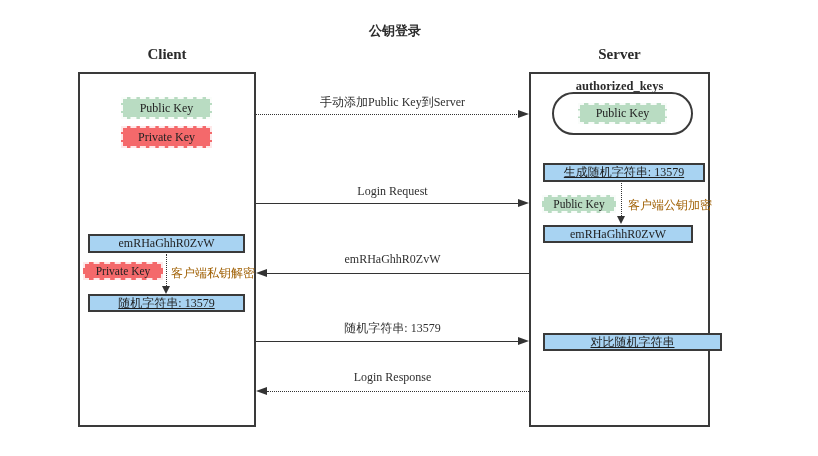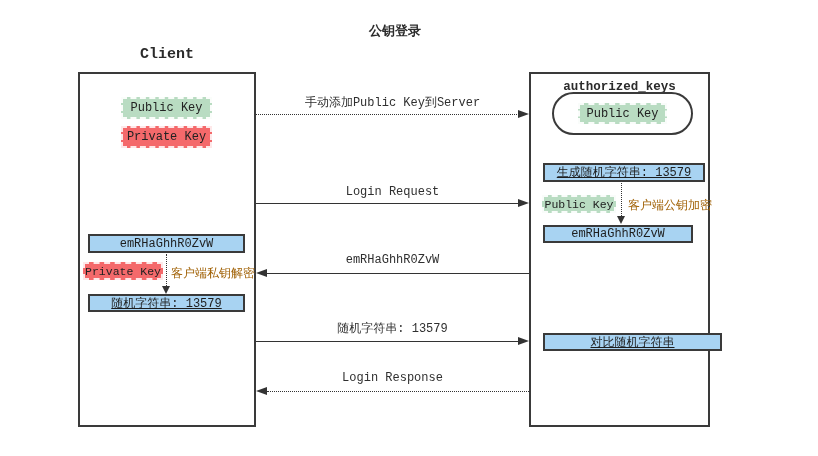--- a/index.html
+++ b/index.html
@@ -6,21 +6,21 @@
     --blue-fill:#a8d3f2;
     --green-fill:#b9dcc2;
     --red-fill:#f4696b;
     --line:#333333;
     --border:#3a3a3a;
     --text:#2b2b2b;
   }
   html,body{margin:0;padding:0;background:#ffffff;}
   .canvas{
     position:relative;width:818px;height:456px;background:#ffffff;
-    font-family:Liberation Mono, monospace;color:var(--text);
+    font-family:Liberation Serif, serif;color:var(--text);
     overflow:hidden;
     border-radius:25px;
   }
   .abs{position:absolute;box-sizing:border-box;}
   .ctr{display:flex;align-items:center;justify-content:center;text-align:center;}
   .title{font-weight:bold;font-size:13px;}
   .actor-title{font-weight:bold;font-size:15px;}
   .actor-box{border:2px solid var(--border);background:#fff;}
   .blue-box{
     background:var(--blue-fill);border:2px solid var(--border);
@@ -59,20 +59,21 @@
   <div class="abs blue-box ctr" style="left:88px;top:234px;width:157px;height:19px;">emRHaGhhR0ZvW</div>
 
   <div class="abs chip chip-red ctr" style="left:83px;top:262px;width:80px;height:18px;font-size:11.5px;">Private Key</div>
 
   <div class="abs vline-dotted" style="left:166px;top:254px;height:32px;"></div>
   <div class="abs head-down" style="left:162px;top:286px;"></div>
   <div class="abs note-label" style="left:171px;top:265px;">客户端私钥解密</div>
 
   <div class="abs blue-box u ctr" style="left:88px;top:294px;width:157px;height:18px;">随机字符串: 13579</div>
 
+  <div class="abs actor-title ctr" style="left:529px;top:44px;width:181px;height:20px;">Server</div>
   <div class="abs actor-box" style="left:529px;top:72px;width:181px;height:355px;"></div>
 
   <div class="abs bold-sm ctr" style="left:529px;top:79px;width:181px;height:15px;">authorized_keys</div>
   <div class="abs stadium" style="left:552px;top:92px;width:141px;height:43px;"></div>
   <div class="abs chip chip-green ctr" style="left:578px;top:103px;width:89px;height:21px;">Public Key</div>
 
   <div class="abs blue-box u ctr" style="left:543px;top:163px;width:162px;height:19px;">生成随机字符串: 13579</div>
 
   <div class="abs chip chip-green ctr" style="left:542px;top:195px;width:74px;height:18px;font-size:11.5px;">Public Key</div>
 

